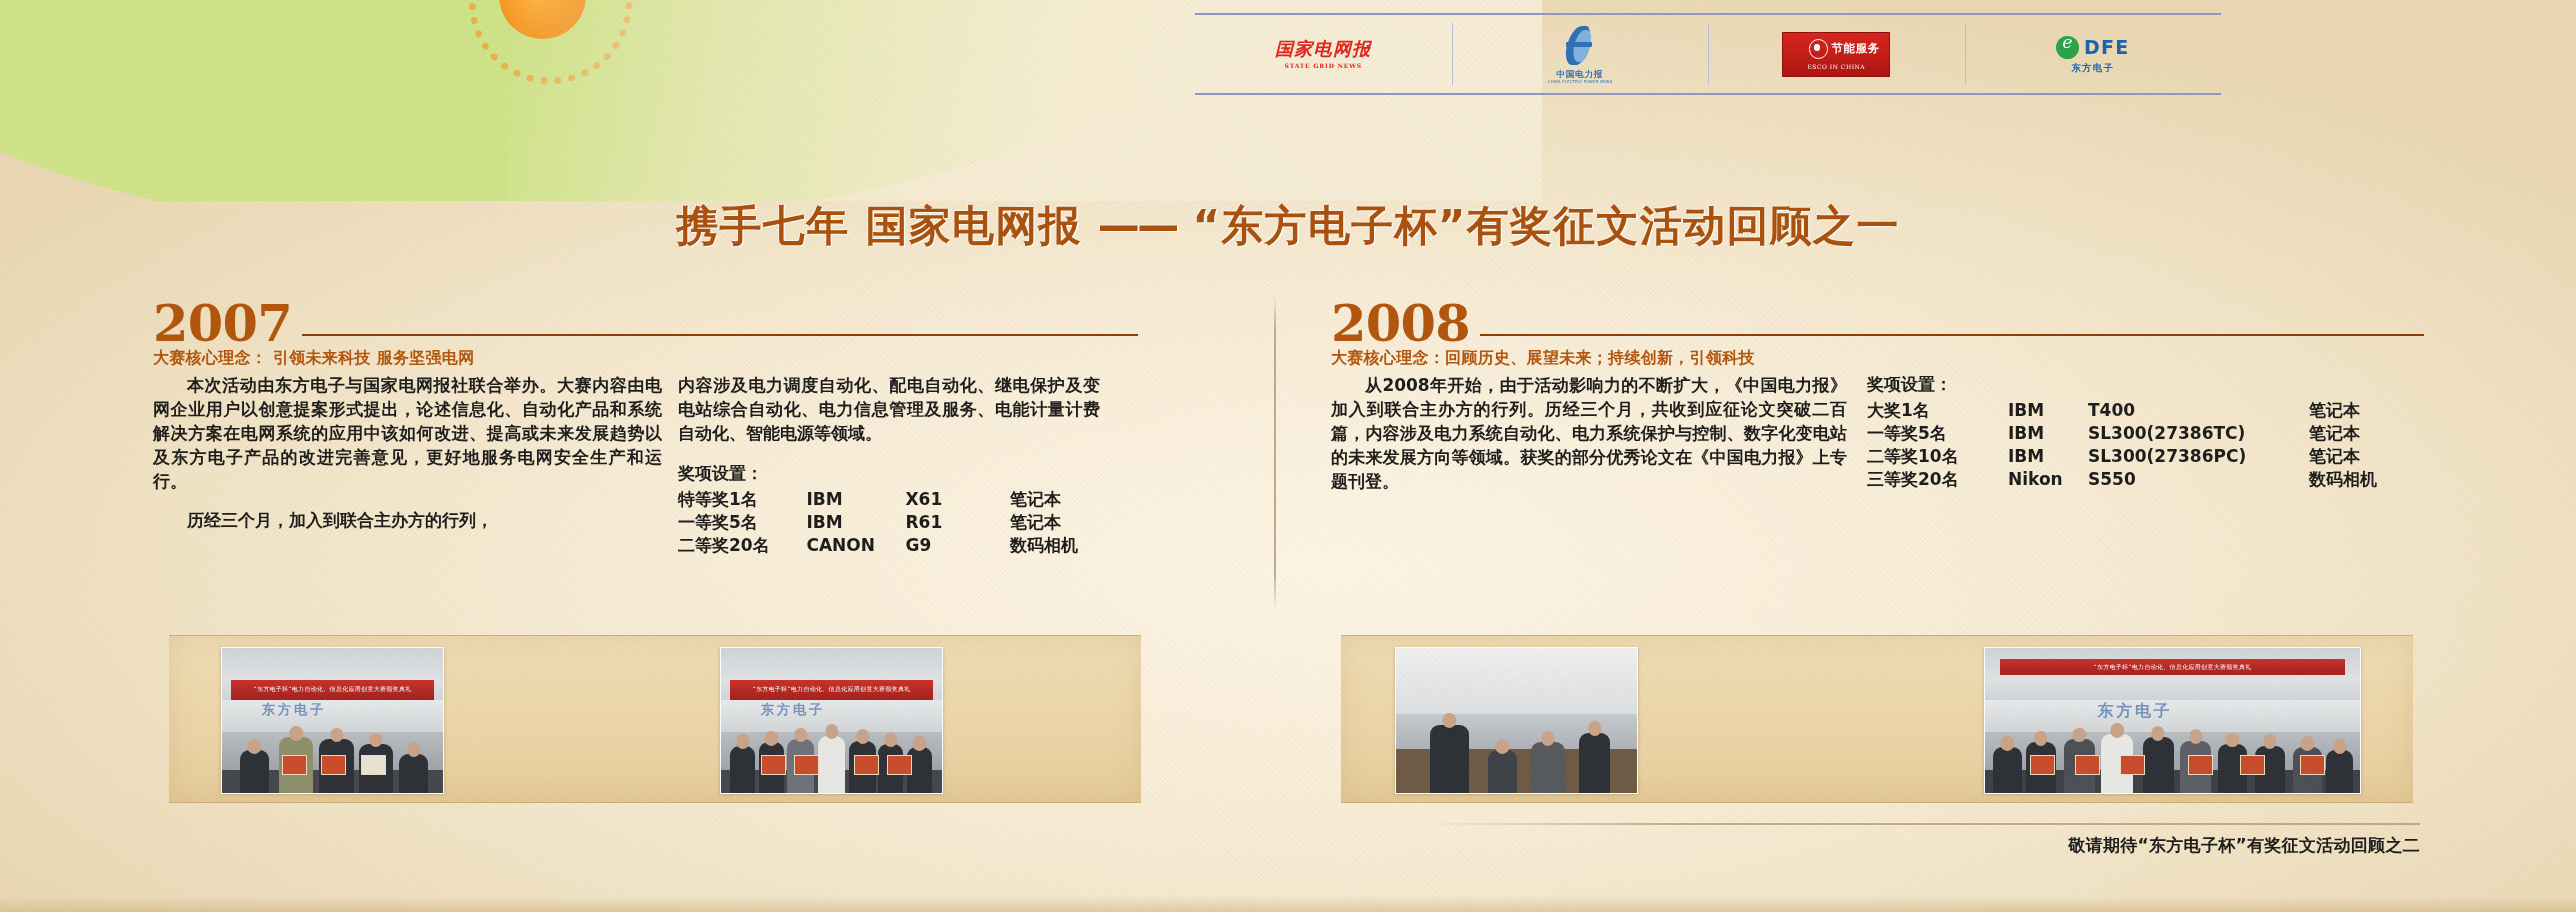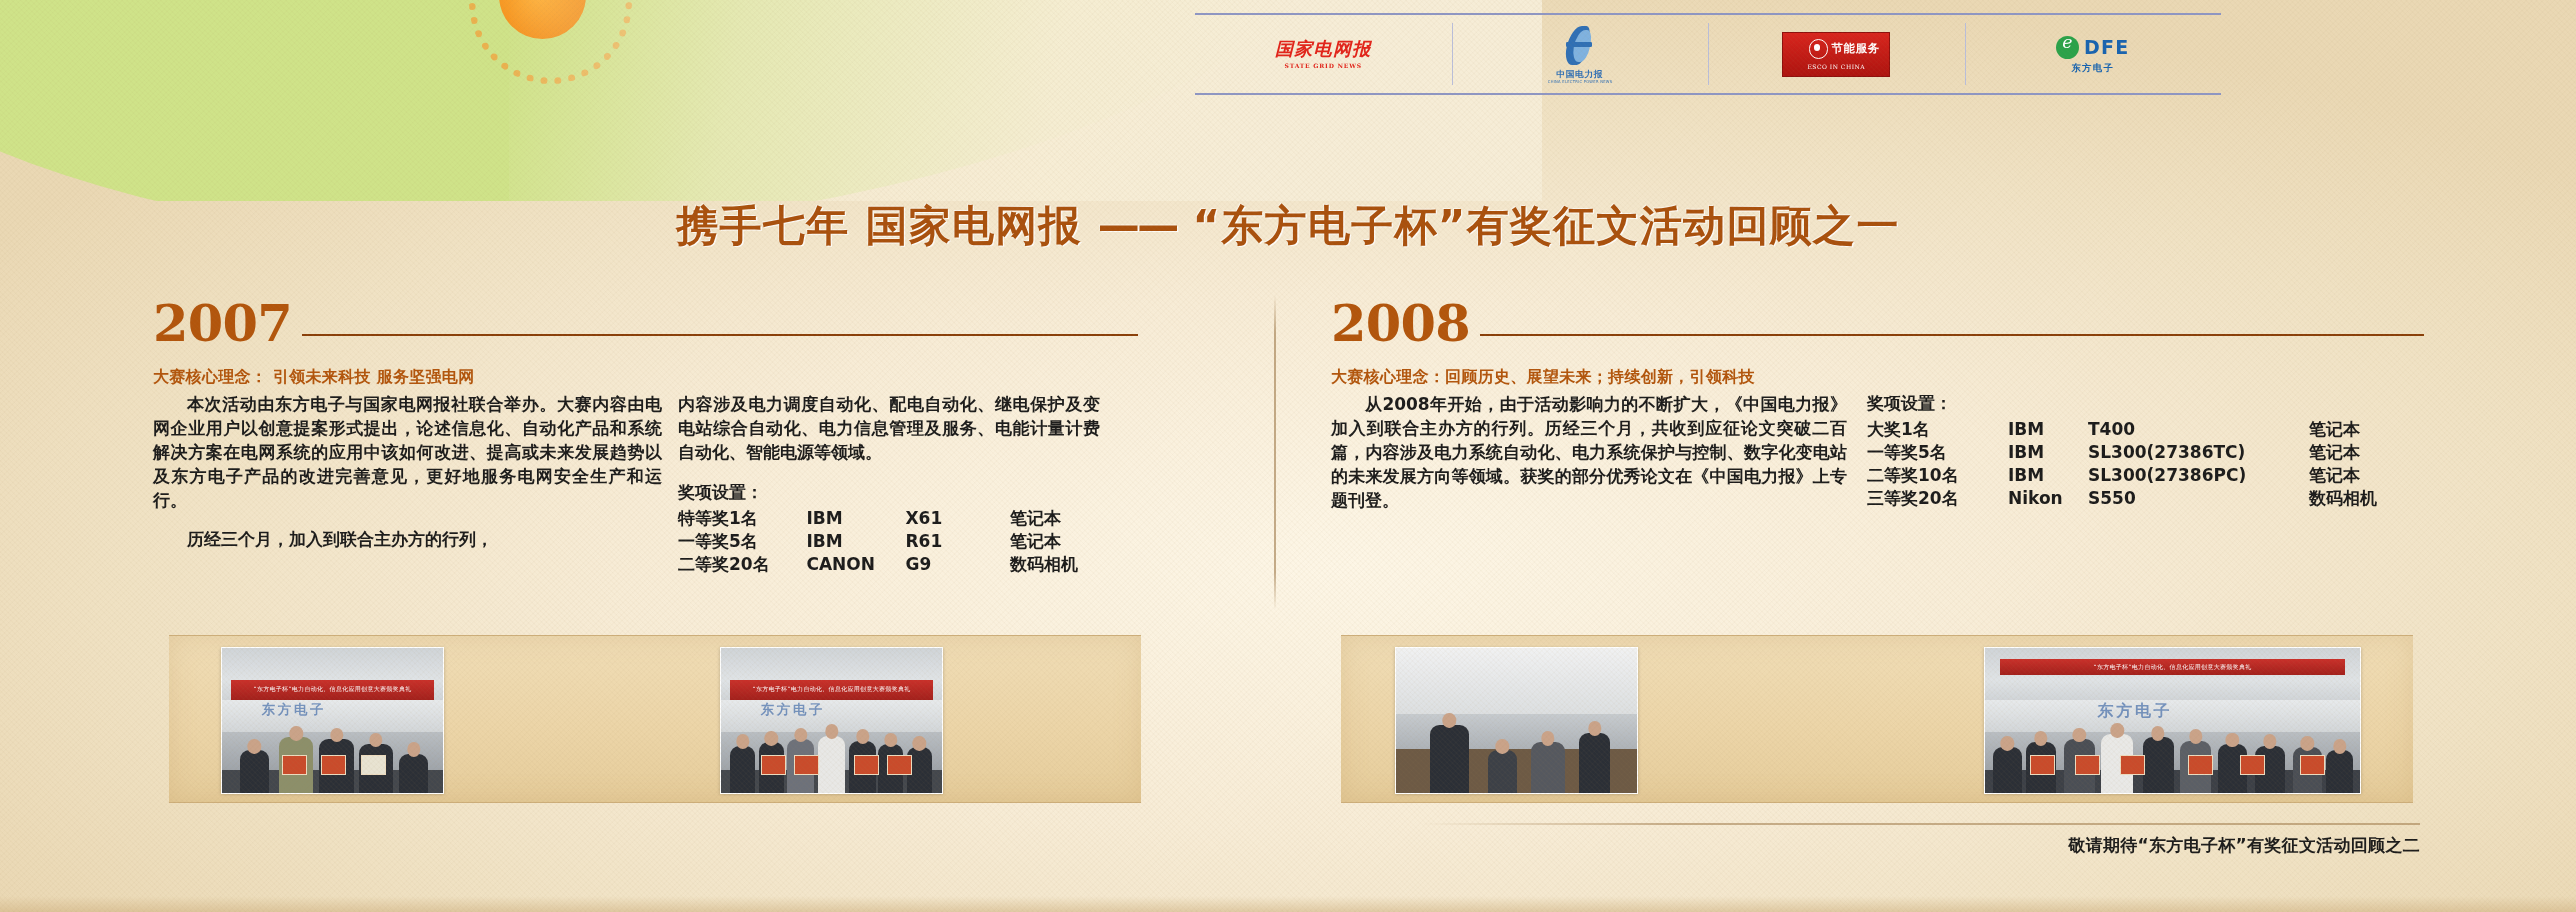--- a/index.html
+++ b/index.html
@@ -108,21 +108,21 @@
   .yearhead{display:flex;align-items:flex-end;height:55px;}
   .yearnum{
     font-family:"DejaVu Serif","Liberation Serif",serif;
     font-size:51px;font-weight:bold;color:#b2550c;line-height:.95;
     letter-spacing:-0.7px;
     margin-top:24px;
   }
   .yearrule{flex:1;height:2.7px;background:#8a3f09;margin:0 0 10.7px 9.4px;}
 
   .slogan{
-    margin-top:20px;font-size:16px;color:#b2550c;font-weight:bold;letter-spacing:0.3px;white-space:nowrap;
+    margin-top:1px;font-size:16px;color:#b2550c;font-weight:bold;letter-spacing:0.3px;white-space:nowrap;
   }
 
   .cols{display:flex;margin-top:4px;}
   .col-l{width:509px;}
   .col-r{width:422px;margin-left:16px;}
   .panel-2008 .col-l{width:516px;}
   .panel-2008 .col-r{width:543px;margin-left:20px;}
 
   .para{
     font-size:17px;line-height:24px;color:#1b1b1b;text-align:justify;

